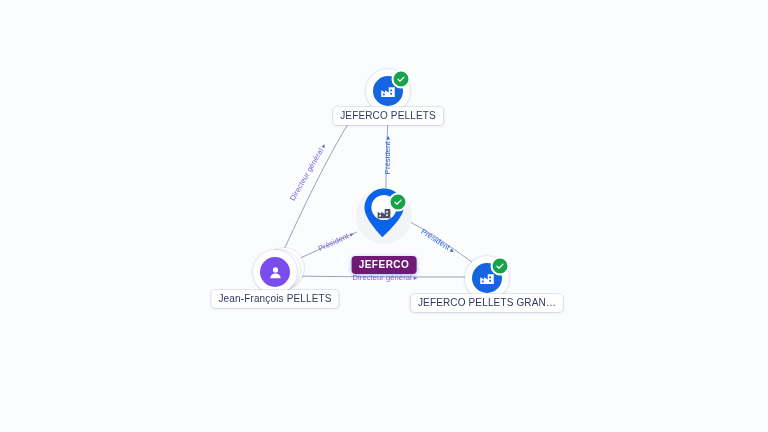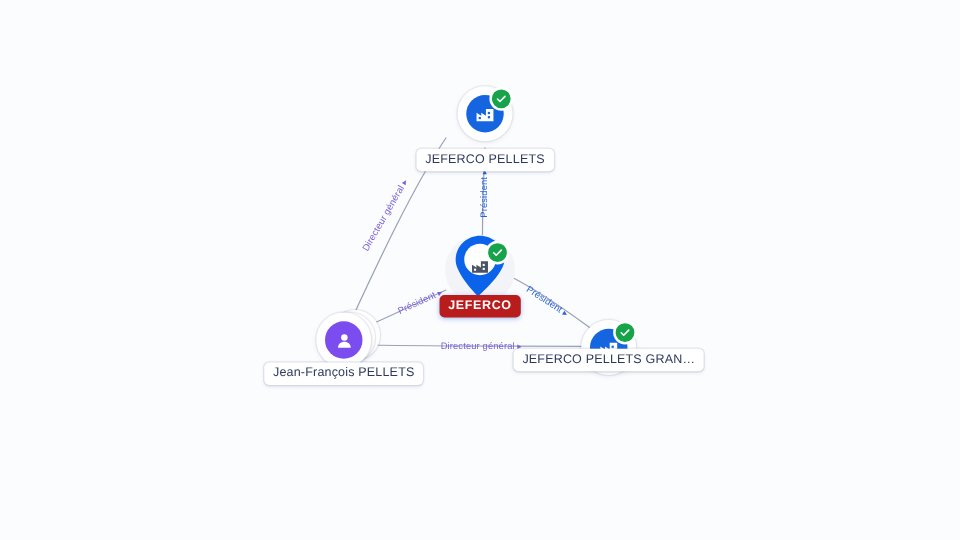--- a/index.html
+++ b/index.html
@@ -124,26 +124,27 @@
     background: #ffffff;
     color: #2e3a5c;
     font-size: 10px;
     letter-spacing: 0.15px;
     padding: 3px 7px 4px 7px;
     border-radius: 4px;
     box-shadow: 0 0 0 1px rgba(125,135,165,0.17),
                 0 1px 3px rgba(55,65,105,0.13);
   }
   .node-label.focus {
-    background: #b91c1c;
+    background: #701a75;
     color: #ffffff;
     font-weight: bold;
     font-size: 10px;
     letter-spacing: 0.5px;
     box-shadow: 0 1px 4px rgba(21,101,224,0.40);
+    margin-top: 20px;
   }
 
   
   .edge-label {
     position: absolute;
     white-space: nowrap;
     font-size: 7.5px;
     letter-spacing: 0.1px;
     transform-origin: 50% 50%;
     pointer-events: none;
@@ -202,21 +203,21 @@
             <rect x="5.2" y="15.4" width="2.4" height="2.4" fill="#1565e0"></rect>
           </svg>
         </span>
       </div>
       <div class="verif">
         <svg width="9" height="9" viewBox="0 0 24 24">
           <path d="M4 12.6l5.2 5.2L20 7" stroke="#ffffff" stroke-width="3.4" fill="none" stroke-linecap="round" stroke-linejoin="round"></path>
         </svg>
       </div>
     </div>
-    <div class="node-label" style="top:28px;">JEFERCO PELLETS</div>
+    <div class="node-label" style="top:16px;">JEFERCO PELLETS</div>
   </div>
 
   <div class="node" style="left:384px; top:216px;">
     <div class="node-hit" style="width:60px;height:60px;left:0;top:0;">
       <div class="pin-halo"></div>
       <div class="pin-wrap">
         <svg class="pin-svg" width="42" height="52" viewBox="0 0 42 52">
           <path d="M21 1.5C10.2 1.5 1.5 10.2 1.5 21c0 9.9 13.5 24.6 18 29.2
                    C24 45.6 40.5 30.9 40.5 21 40.5 10.2 31.8 1.5 21 1.5z" fill="#0a63e8"></path>
           <circle cx="21" cy="20.5" r="12.6" fill="#ffffff"></circle>
@@ -269,16 +270,16 @@
             <rect x="5.2" y="15.4" width="2.4" height="2.4" fill="#1565e0"></rect>
           </svg>
         </span>
       </div>
       <div class="verif">
         <svg width="9" height="9" viewBox="0 0 24 24">
           <path d="M4 12.6l5.2 5.2L20 7" stroke="#ffffff" stroke-width="3.4" fill="none" stroke-linecap="round" stroke-linejoin="round"></path>
         </svg>
       </div>
     </div>
-    <div class="node-label" style="top:1px;">JEFERCO PELLETS GRAN…</div>
+    <div class="node-label" style="top:16px;">JEFERCO PELLETS GRAN…</div>
   </div>
 
 </div>
 
 </body></html>

